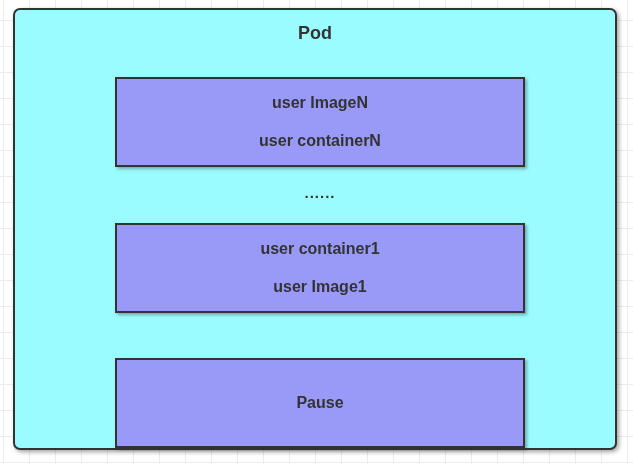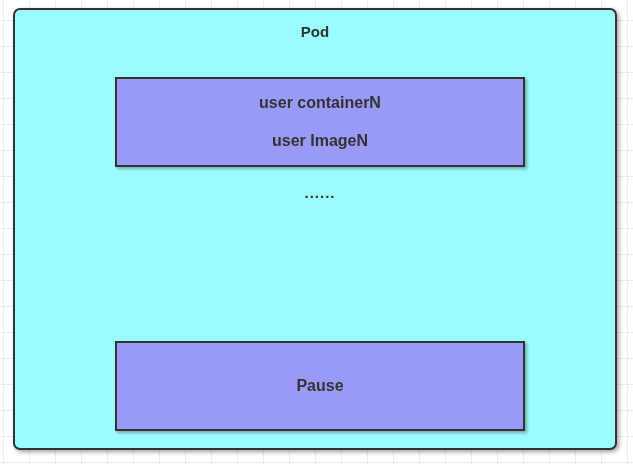--- a/index.html
+++ b/index.html
@@ -37,41 +37,41 @@
     border: 2.5px solid var(--border-color);
     border-radius: 7px;
     box-shadow: 2px 2px 4px rgba(51,51,51,0.45);
   }
   .pod-title {
     position: absolute;
     top: 13px;
     left: 0;
     width: 100%;
     text-align: center;
-    font-size: 15px;
+    font-size: 18px;
     font-weight: bold;
     color: var(--text-color);
   }
   .cbox {
     position: absolute;
     left: 100px;
     width: 410px;
     height: 90px;
     background: var(--container-fill);
     border: 2px solid var(--border-color);
     box-shadow: 2px 2px 3px rgba(51,51,51,0.4);
     display: flex;
     flex-direction: column;
     justify-content: space-around;
     align-items: center;
     padding: 5px 0;
   }
   .cbox-n     { top: 67px; }
   .cbox-1     { top: 213px; }
-  .cbox-pause { top: 331px; }
+  .cbox-pause { top: 348px; }
   .cline {
     font-size: 16px;
     font-weight: bold;
     color: var(--text-color);
     white-space: nowrap;
     line-height: 1;
   }
   .ellipsis {
     position: absolute;
     left: 100px;
@@ -88,25 +88,29 @@
 </style>
 </head>
 <body>
 
 <div class="canvas">
   <div class="pod">
 
     <div class="pod-title">Pod</div>
 
     <div class="cbox cbox-n">
+      <div class="cline">user ImageN</div>
       <div class="cline">user containerN</div>
-      <div class="cline">user ImageN</div>
     </div>
 
     <div class="ellipsis">......</div>
 
+    <div class="cbox cbox-1">
+      <div class="cline">user container1</div>
+      <div class="cline">user Image1</div>
+    </div>
 
     <div class="cbox cbox-pause">
       <div class="cline">Pause</div>
     </div>
 
   </div>
 </div>
 
 </body></html>

